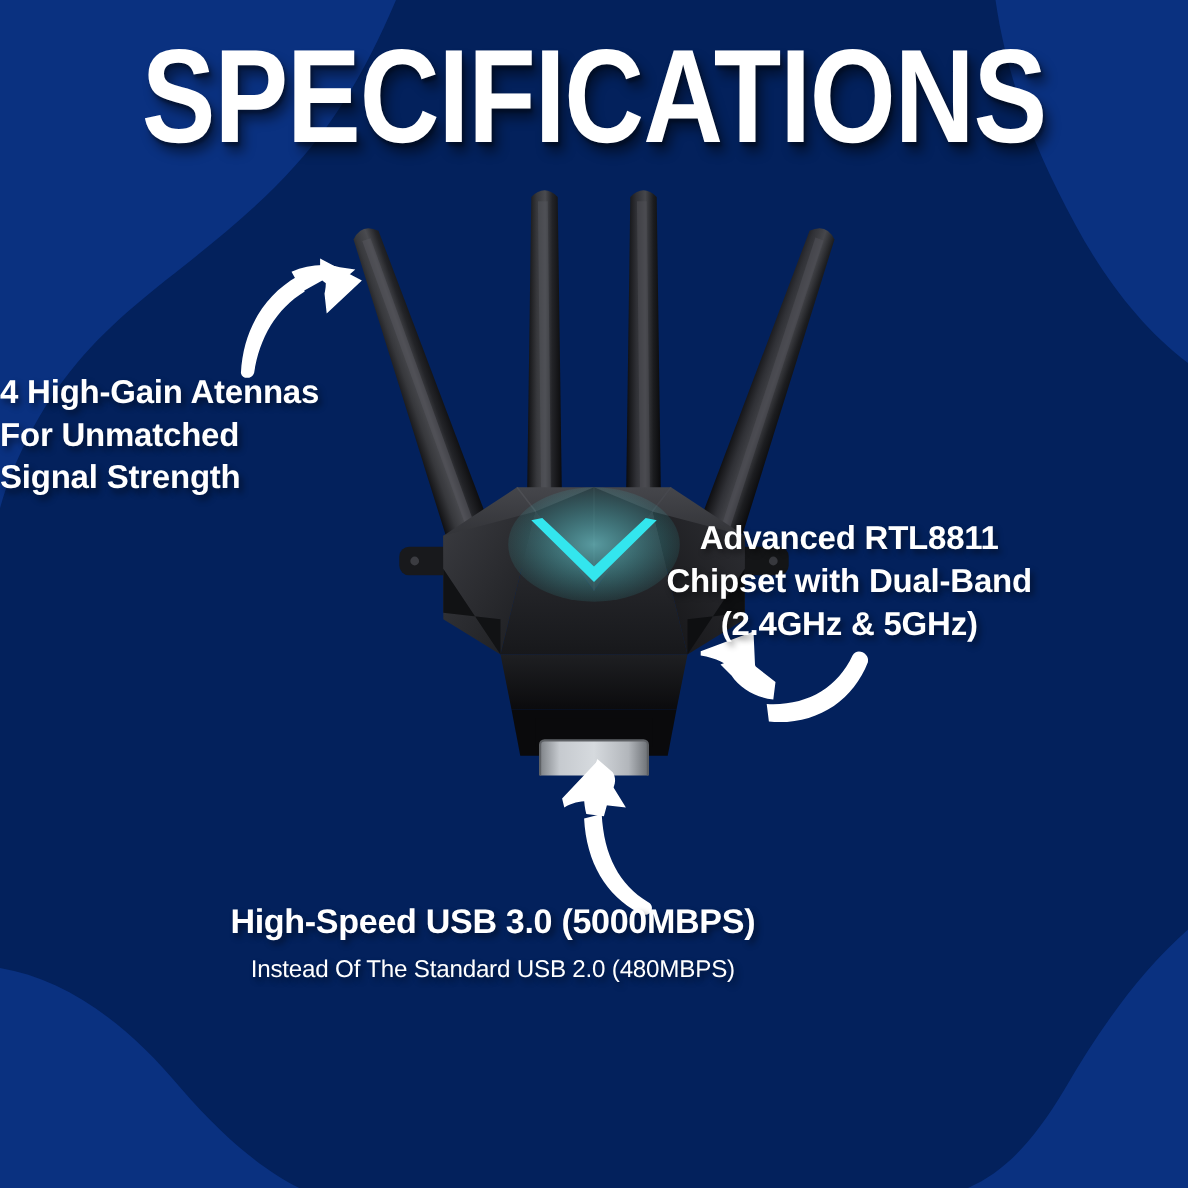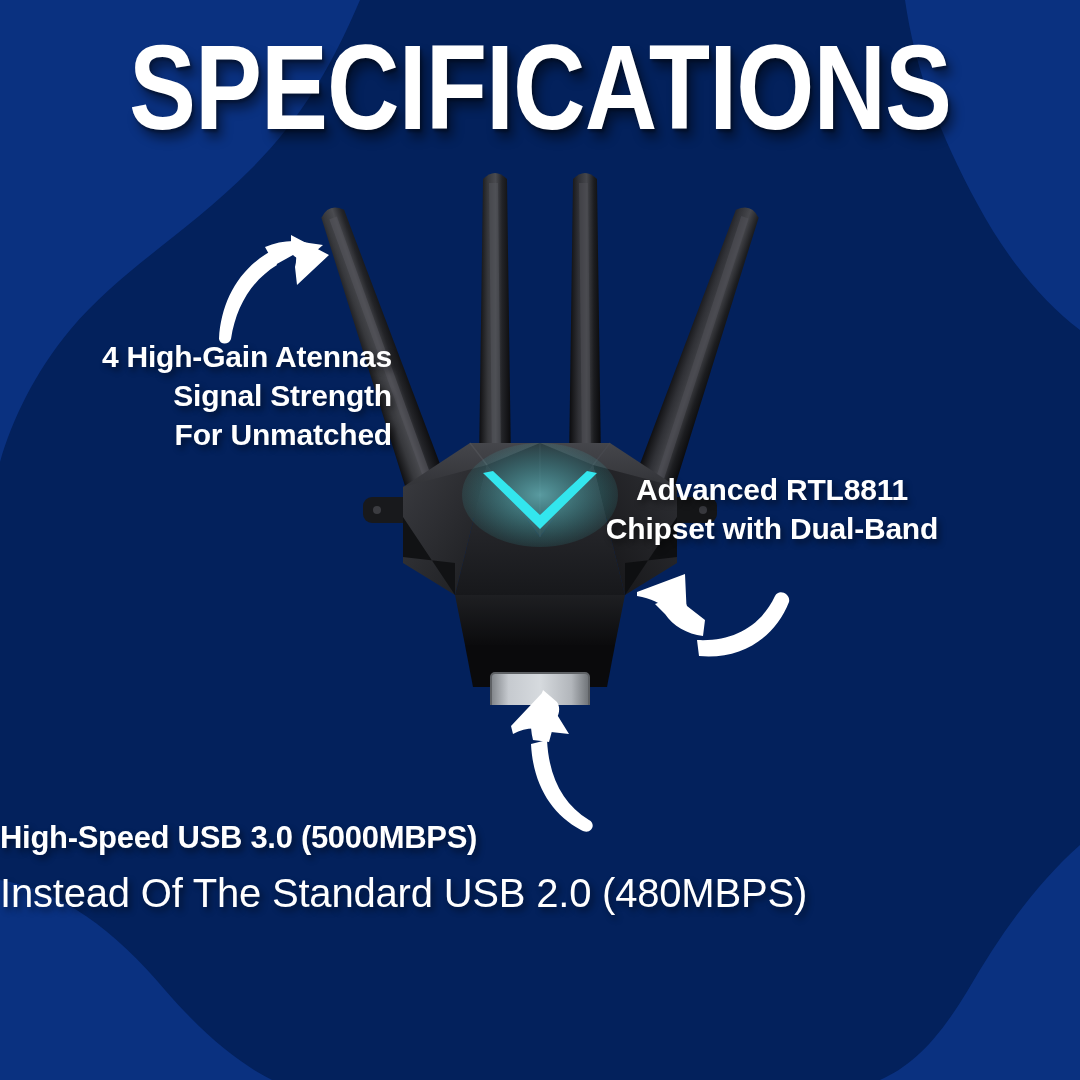--- a/index.html
+++ b/index.html
@@ -62,45 +62,46 @@
     position:absolute;
     color:#ffffff;
     z-index:5;
     text-shadow:3px 4px 6px rgba(0,0,0,.45);
     line-height:1.30;
     font-weight:bold;
   }
 
   .callout-antennas{
     left:0px; top:337px; width:392px;
-    text-align:right;
+    text-align:left;
     font-size:30px;
     letter-spacing:-0.2px;
   }
 
   .callout-chipset{
     right:18px; top:470px; width:580px;
     text-align:center;
     font-size:30px;
     letter-spacing:-0.2px;
   }
   .callout-chipset .ln3{ display:block; }
 
   .callout-usb{
     left:0px; top:818px; width:896px;
+    text-align:center;
   }
   .callout-usb .usb-main{
     display:block;
     font-size:31px;
     font-weight:bold;
     letter-spacing:-0.3px;
   }
   .callout-usb .usb-sub{
     display:block;
-    font-size:40px;
+    font-size:22px;
     font-weight:normal;
     letter-spacing:-0.2px;
     margin-top:9px;
   }
 
   .ln{ display:block; }
 </style>
 </head>
 <body>
 
@@ -279,27 +280,28 @@
   <div class="arrow arrow-usb">
     <svg viewBox="0 0 140 148" xmlns="http://www.w3.org/2000/svg">
       <path fill="#ffffff" d="M108,142 C78,126 60,96 58,56 L74,52 C76,90 90,116 116,132 C124,136 118,148 108,142 Z"></path>
       <path fill="#ffffff" d="M60,52 C56,36 58,24 66,14 L70,2 L84,14 C88,20 86,28 82,32 L76,54 Z"></path>
       <path fill="#ffffff" d="M38,38 L70,4 L96,46 L78,44 C68,40 54,38 40,46 Z"></path>
     </svg>
   </div>
 
   <div class="callout callout-antennas">
     <span class="ln">4 High-Gain Atennas</span>
+    <span class="ln">For Unmatched</span>
     <span class="ln">Signal Strength</span>
-    <span class="ln">For Unmatched</span>
   </div>
 
   <div class="callout callout-chipset">
     <span class="ln">Advanced RTL8811</span>
     <span class="ln">Chipset with Dual-Band</span>
+    <span class="ln ln3">(2.4GHz &amp; 5GHz)</span>
   </div>
 
   <div class="callout callout-usb">
     <span class="usb-main">High-Speed USB 3.0 (5000MBPS)</span>
     <span class="usb-sub">Instead Of The Standard USB 2.0 (480MBPS)</span>
   </div>
 
 </div>
 
 </body></html>

